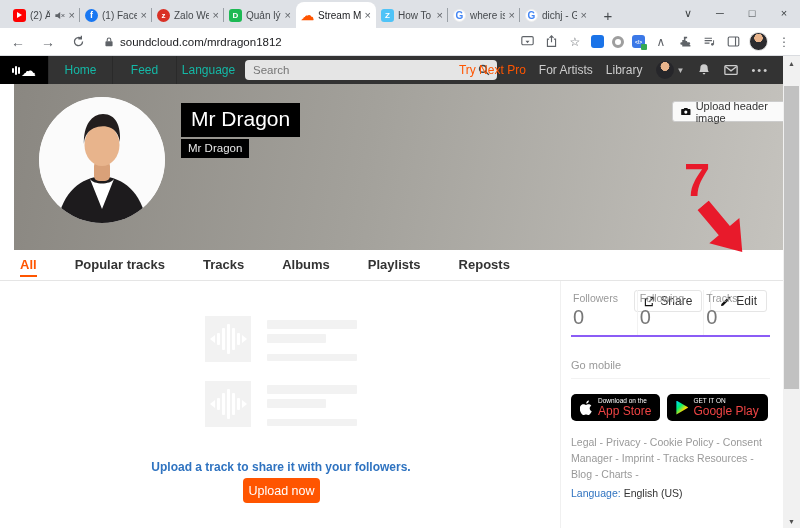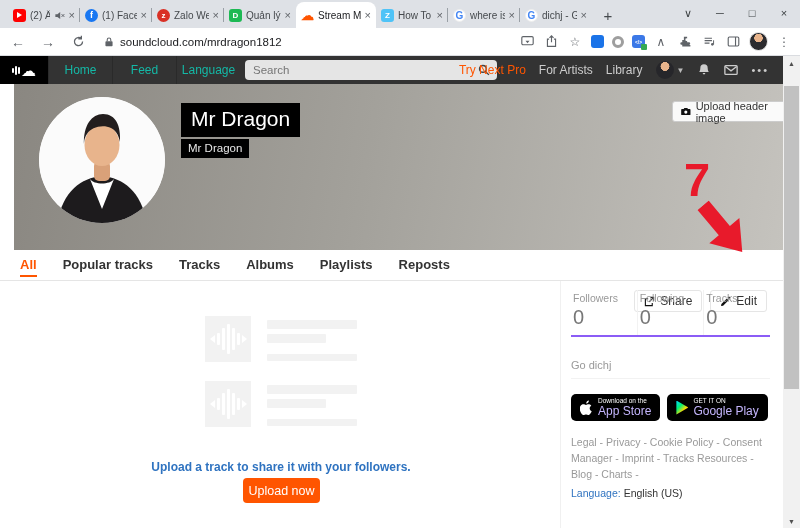--- a/index.html
+++ b/index.html
@@ -76,21 +76,21 @@
   .p-subtitle { position:absolute; left:167px; top:55px; background:#000; color:#e6e6e6; font-size:11.5px; padding:3px 7px 4px; }
   .upload-header-btn { position:absolute; left:658px; top:17px; height:21px; background:rgba(255,255,255,.92); border:1px solid #ccc; border-radius:3px; display:flex; align-items:center; gap:5px; padding:0 8px; font-size:11px; color:#333; cursor:pointer; }
   .upload-header-btn svg { width:11px; height:11px; color:#111; }
 
   
   .anno-7 { position:absolute; left:684px; top:100px; color:#e81a2b; font-size:47px; font-weight:bold; line-height:1; z-index:5; }
   .anno-arrow { position:absolute; left:700px; top:142px; width:46px; height:62px; z-index:5; transform:rotate(-40deg); }
 
   
   .profile-tabs { position:absolute; left:0; top:194px; width:783px; height:31px; border-bottom:1px solid #e5e5e5; background:#fff; display:flex; align-items:center; }
-  .pt-list { display:flex; gap:26px; margin-left:20px; }
+  .pt-list { display:flex; gap:38px; margin-left:20px; }
   .pt-item { font-size:13px; font-weight:bold; color:#333; cursor:pointer; padding:6px 0 8px; position:relative; white-space:nowrap; }
   .pt-item.active { color:#f50; }
   .pt-item.active::after { content:""; position:absolute; left:0; right:0; bottom:3px; height:2px; background:#f50; }
   .pt-actions { position:absolute; right:16px; top:4px; display:flex; gap:8px;margin-top:36px; }
   .pt-btn { height:22px; background:#fff; border:1px solid #e5e5e5; border-radius:3px; display:flex; align-items:center; gap:5px; padding:0 9px; font-size:12px; color:#333; cursor:pointer; }
   .pt-btn svg { width:11px; height:11px; color:#111; }
 
   
   .skel-row { position:absolute; display:flex; gap:16px; }
   .skel-sq { width:46px; height:46px; background:#f2f2f2; display:flex; align-items:center; justify-content:center; gap:2px; }
@@ -107,21 +107,21 @@
   .sidebar { position:absolute; left:560px; top:225px; width:223px; height:247px; border-left:1px solid #f0f0f0; padding:9px 13px 0 10px; }
   .stats { display:flex; border-bottom:2px solid #8b5cf6; }
   .stat { flex:1; padding:2px 0 6px 2px; border-left:1px solid #f2f2f2; cursor:pointer; }
   .stat:first-child { border-left:none; }
   .stat-label { font-size:10.5px; color:#999; }
   .stat-value { font-size:20px; color:#777; margin-top:2px; }
   .go-mobile { margin-top:22px; font-size:11px; color:#999; padding-bottom:7px; border-bottom:1px solid #f2f2f2; }
   .badges { margin-top:15px; display:flex; gap:7px; }
   .badge { background:#000; border-radius:5px; height:27px; display:flex; align-items:center; gap:5px; padding:0 9px; cursor:pointer; }
   .badge .b1 { font-size:6.5px; color:#fff; line-height:1.2; }
-  .badge .b2 { font-size:12px; color:#c4b5fd; line-height:1.1; white-space:nowrap; }
+  .badge .b2 { font-size:12px; color:#ef4444; line-height:1.1; white-space:nowrap; }
   .badge svg { width:13px; height:15px; color:#fff; }
   .gp-tri { width:12px; height:14px; background:linear-gradient(135deg,#00d7fe 0%,#00f076 35%,#ffd900 65%,#ff3a44 100%); clip-path:polygon(0 0,100% 50%,0 100%); }
   .legal { margin-top:14px; font-size:10.5px; color:#999; line-height:1.5; width:200px; }
   .legal span { cursor:pointer; }
   .legal span::after { content:" - "; }
   .lang-row { margin-top:5px; font-size:10.5px; }
   .lang-label { color:#2f73c0; cursor:pointer; }
   .lang-value { color:#333; margin-left:3px; }
 
   
@@ -384,21 +384,21 @@
         <div class="stat">
           <div class="stat-label">Following</div>
           <div class="stat-value">0</div>
         </div>
         <div class="stat">
           <div class="stat-label">Tracks</div>
           <div class="stat-value">0</div>
         </div>
       </div>
 
-      <div class="go-mobile">Go dichj</div>
+      <div class="go-mobile">Go mobile</div>
 
       <div class="badges">
         <div class="badge">
           <svg viewBox="0 0 24 28">
               <path fill="currentColor" d="M16.4 1c.2 1.4-.4 2.8-1.2 3.8-.9 1.1-2.3 1.9-3.7 1.8-.2-1.3.5-2.7 1.3-3.6C13.7 2 15.2 1.2 16.4 1zM21.7 21.2c-.6 1.4-.9 2-1.7 3.2-1.1 1.7-2.6 3.8-4.5 3.8-1.7 0-2.2-1.1-4.5-1.1s-2.8 1.1-4.5 1.1c-1.9 0-3.3-1.9-4.4-3.6C-1 19.9-1.3 14.3.7 11.3c1.3-2.1 3.4-3.3 5.4-3.3 2 0 3.3 1.1 4.9 1.1 1.6 0 2.6-1.1 4.9-1.1 1.8 0 3.6 1 5 2.6-4.4 2.4-3.7 8.6.8 10.6z"></path>
             </svg>
           <div>
             <div class="b1">Download on the</div>
             <div class="b2">App Store</div>
           </div>

